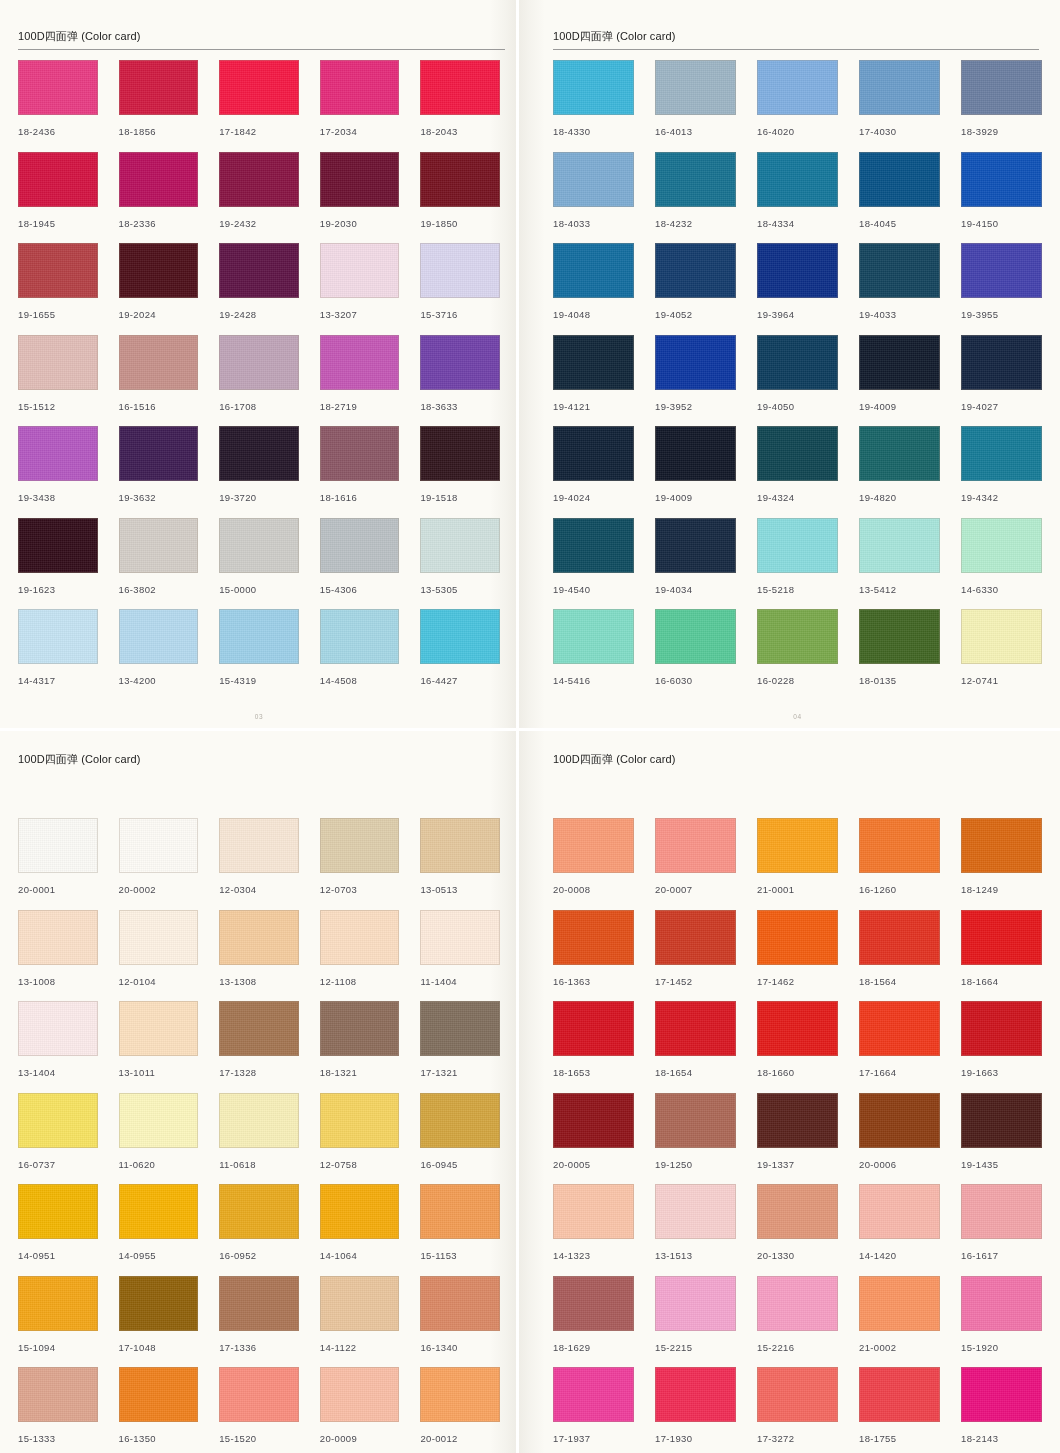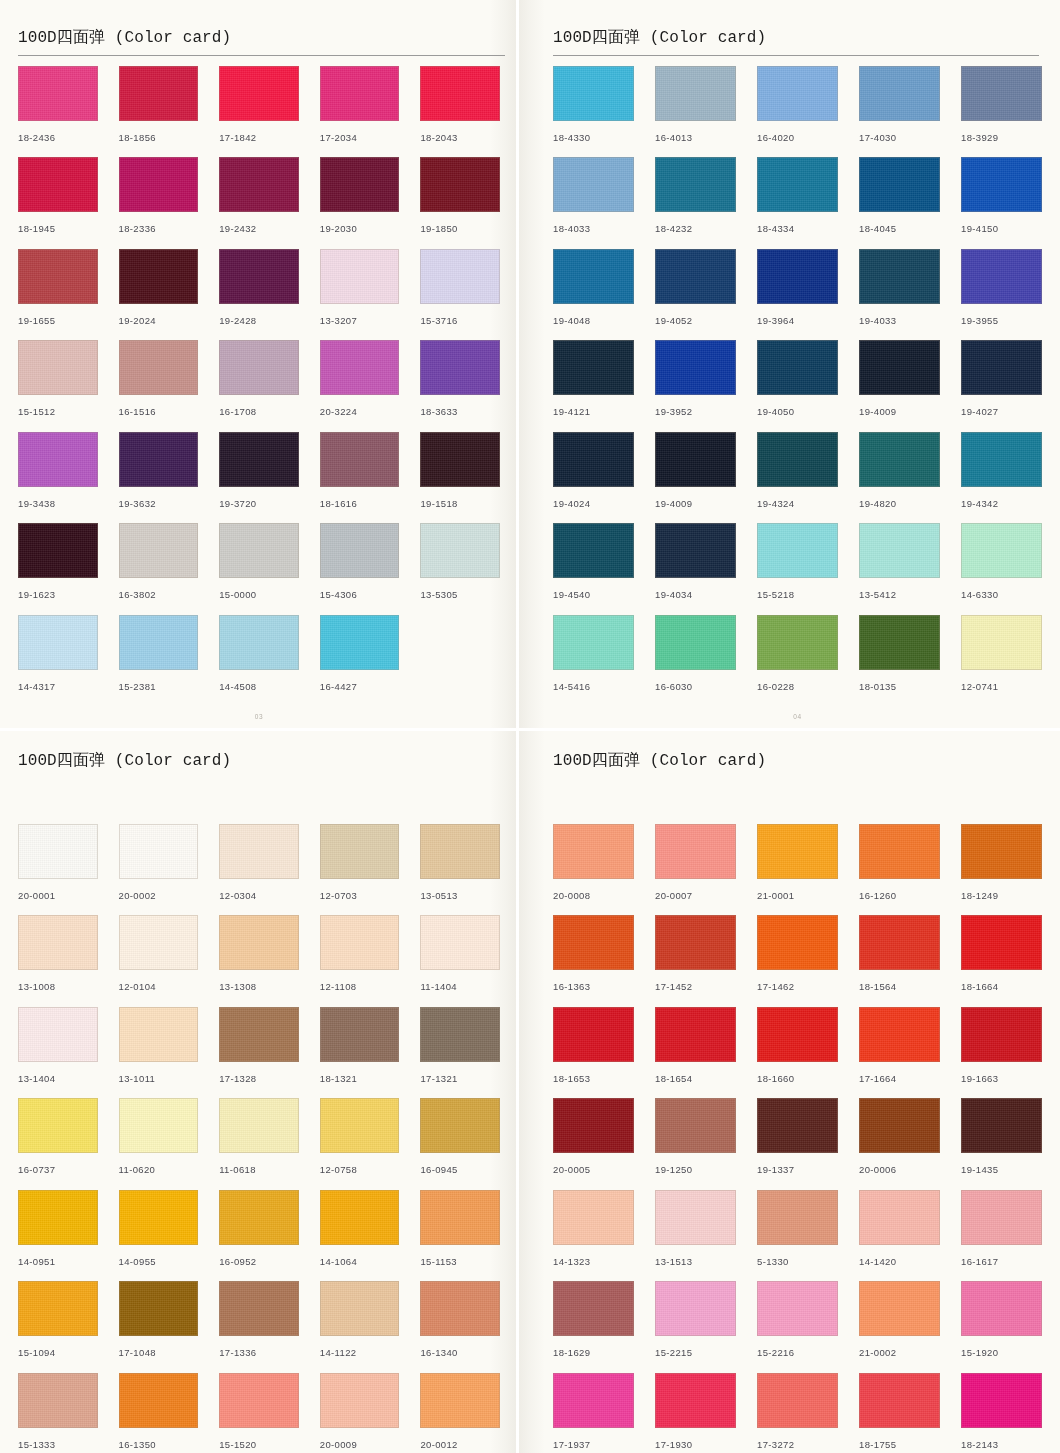--- a/index.html
+++ b/index.html
@@ -57,27 +57,26 @@
     display: flex;
     flex-direction: column;
   }
 
   .panel.p-tl .panel-inner { padding: 30px 16px 0 18px; }
   .panel.p-tr .panel-inner { padding: 30px 18px 0 34px; }
   .panel.p-bl .panel-inner { padding: 22px 16px 0 18px; }
   .panel.p-br .panel-inner { padding: 22px 18px 0 34px; }
 
   .panel-title {
-    font-size: 16px;
+    font-size: 11px;
     color: #1c1c1c;
     letter-spacing: 0.1px;
     line-height: 1.1;
     white-space: nowrap;
     padding-bottom: 7px;
-    font-family: Liberation Mono, monospace;
   }
 
   .title-rule {
     height: 1px;
     background: #9a9a9a;
     margin-bottom: 10px;
   }
 
   .panel.p-tl .title-rule { width: 487px; }
   .panel.p-tr .title-rule { width: 486px; }
@@ -213,21 +212,21 @@
           <div class="cell">
             <div class="swatch" style="background: rgb(198, 144, 137);"></div>
             <div class="code">16-1516</div>
           </div>
           <div class="cell">
             <div class="swatch" style="background: rgb(190, 163, 183);"></div>
             <div class="code">16-1708</div>
           </div>
           <div class="cell">
             <div class="swatch" style="background: rgb(195, 86, 180);"></div>
-            <div class="code">20-3224</div>
+            <div class="code">18-2719</div>
           </div>
           <div class="cell">
             <div class="swatch" style="background: rgb(111, 64, 168);"></div>
             <div class="code">18-3633</div>
           </div>
           <div class="cell">
             <div class="swatch" style="background: rgb(179, 87, 192);"></div>
             <div class="code">19-3438</div>
           </div>
           <div class="cell">
@@ -264,22 +263,26 @@
           </div>
           <div class="cell">
             <div class="swatch" style="background: rgb(207, 224, 221);"></div>
             <div class="code">13-5305</div>
           </div>
           <div class="cell">
             <div class="swatch" style="background: rgb(196, 226, 242);"></div>
             <div class="code">14-4317</div>
           </div>
           <div class="cell">
+            <div class="swatch" style="background: rgb(180, 217, 238);"></div>
+            <div class="code">13-4200</div>
+          </div>
+          <div class="cell">
             <div class="swatch" style="background: rgb(156, 207, 232);"></div>
-            <div class="code">15-2381</div>
+            <div class="code">15-4319</div>
           </div>
           <div class="cell">
             <div class="swatch" style="background: rgb(164, 214, 228);"></div>
             <div class="code">14-4508</div>
           </div>
           <div class="cell">
             <div class="swatch" style="background: rgb(72, 195, 221);"></div>
             <div class="code">16-4427</div>
           </div>
         </div>
@@ -672,21 +675,21 @@
           <div class="cell">
             <div class="swatch" style="background: rgb(250, 196, 168);"></div>
             <div class="code">14-1323</div>
           </div>
           <div class="cell">
             <div class="swatch" style="background: rgb(247, 207, 206);"></div>
             <div class="code">13-1513</div>
           </div>
           <div class="cell">
             <div class="swatch" style="background: rgb(224, 150, 120);"></div>
-            <div class="code">5-1330</div>
+            <div class="code">20-1330</div>
           </div>
           <div class="cell">
             <div class="swatch" style="background: rgb(248, 183, 171);"></div>
             <div class="code">14-1420</div>
           </div>
           <div class="cell">
             <div class="swatch" style="background: rgb(242, 163, 168);"></div>
             <div class="code">16-1617</div>
           </div>
           <div class="cell">

